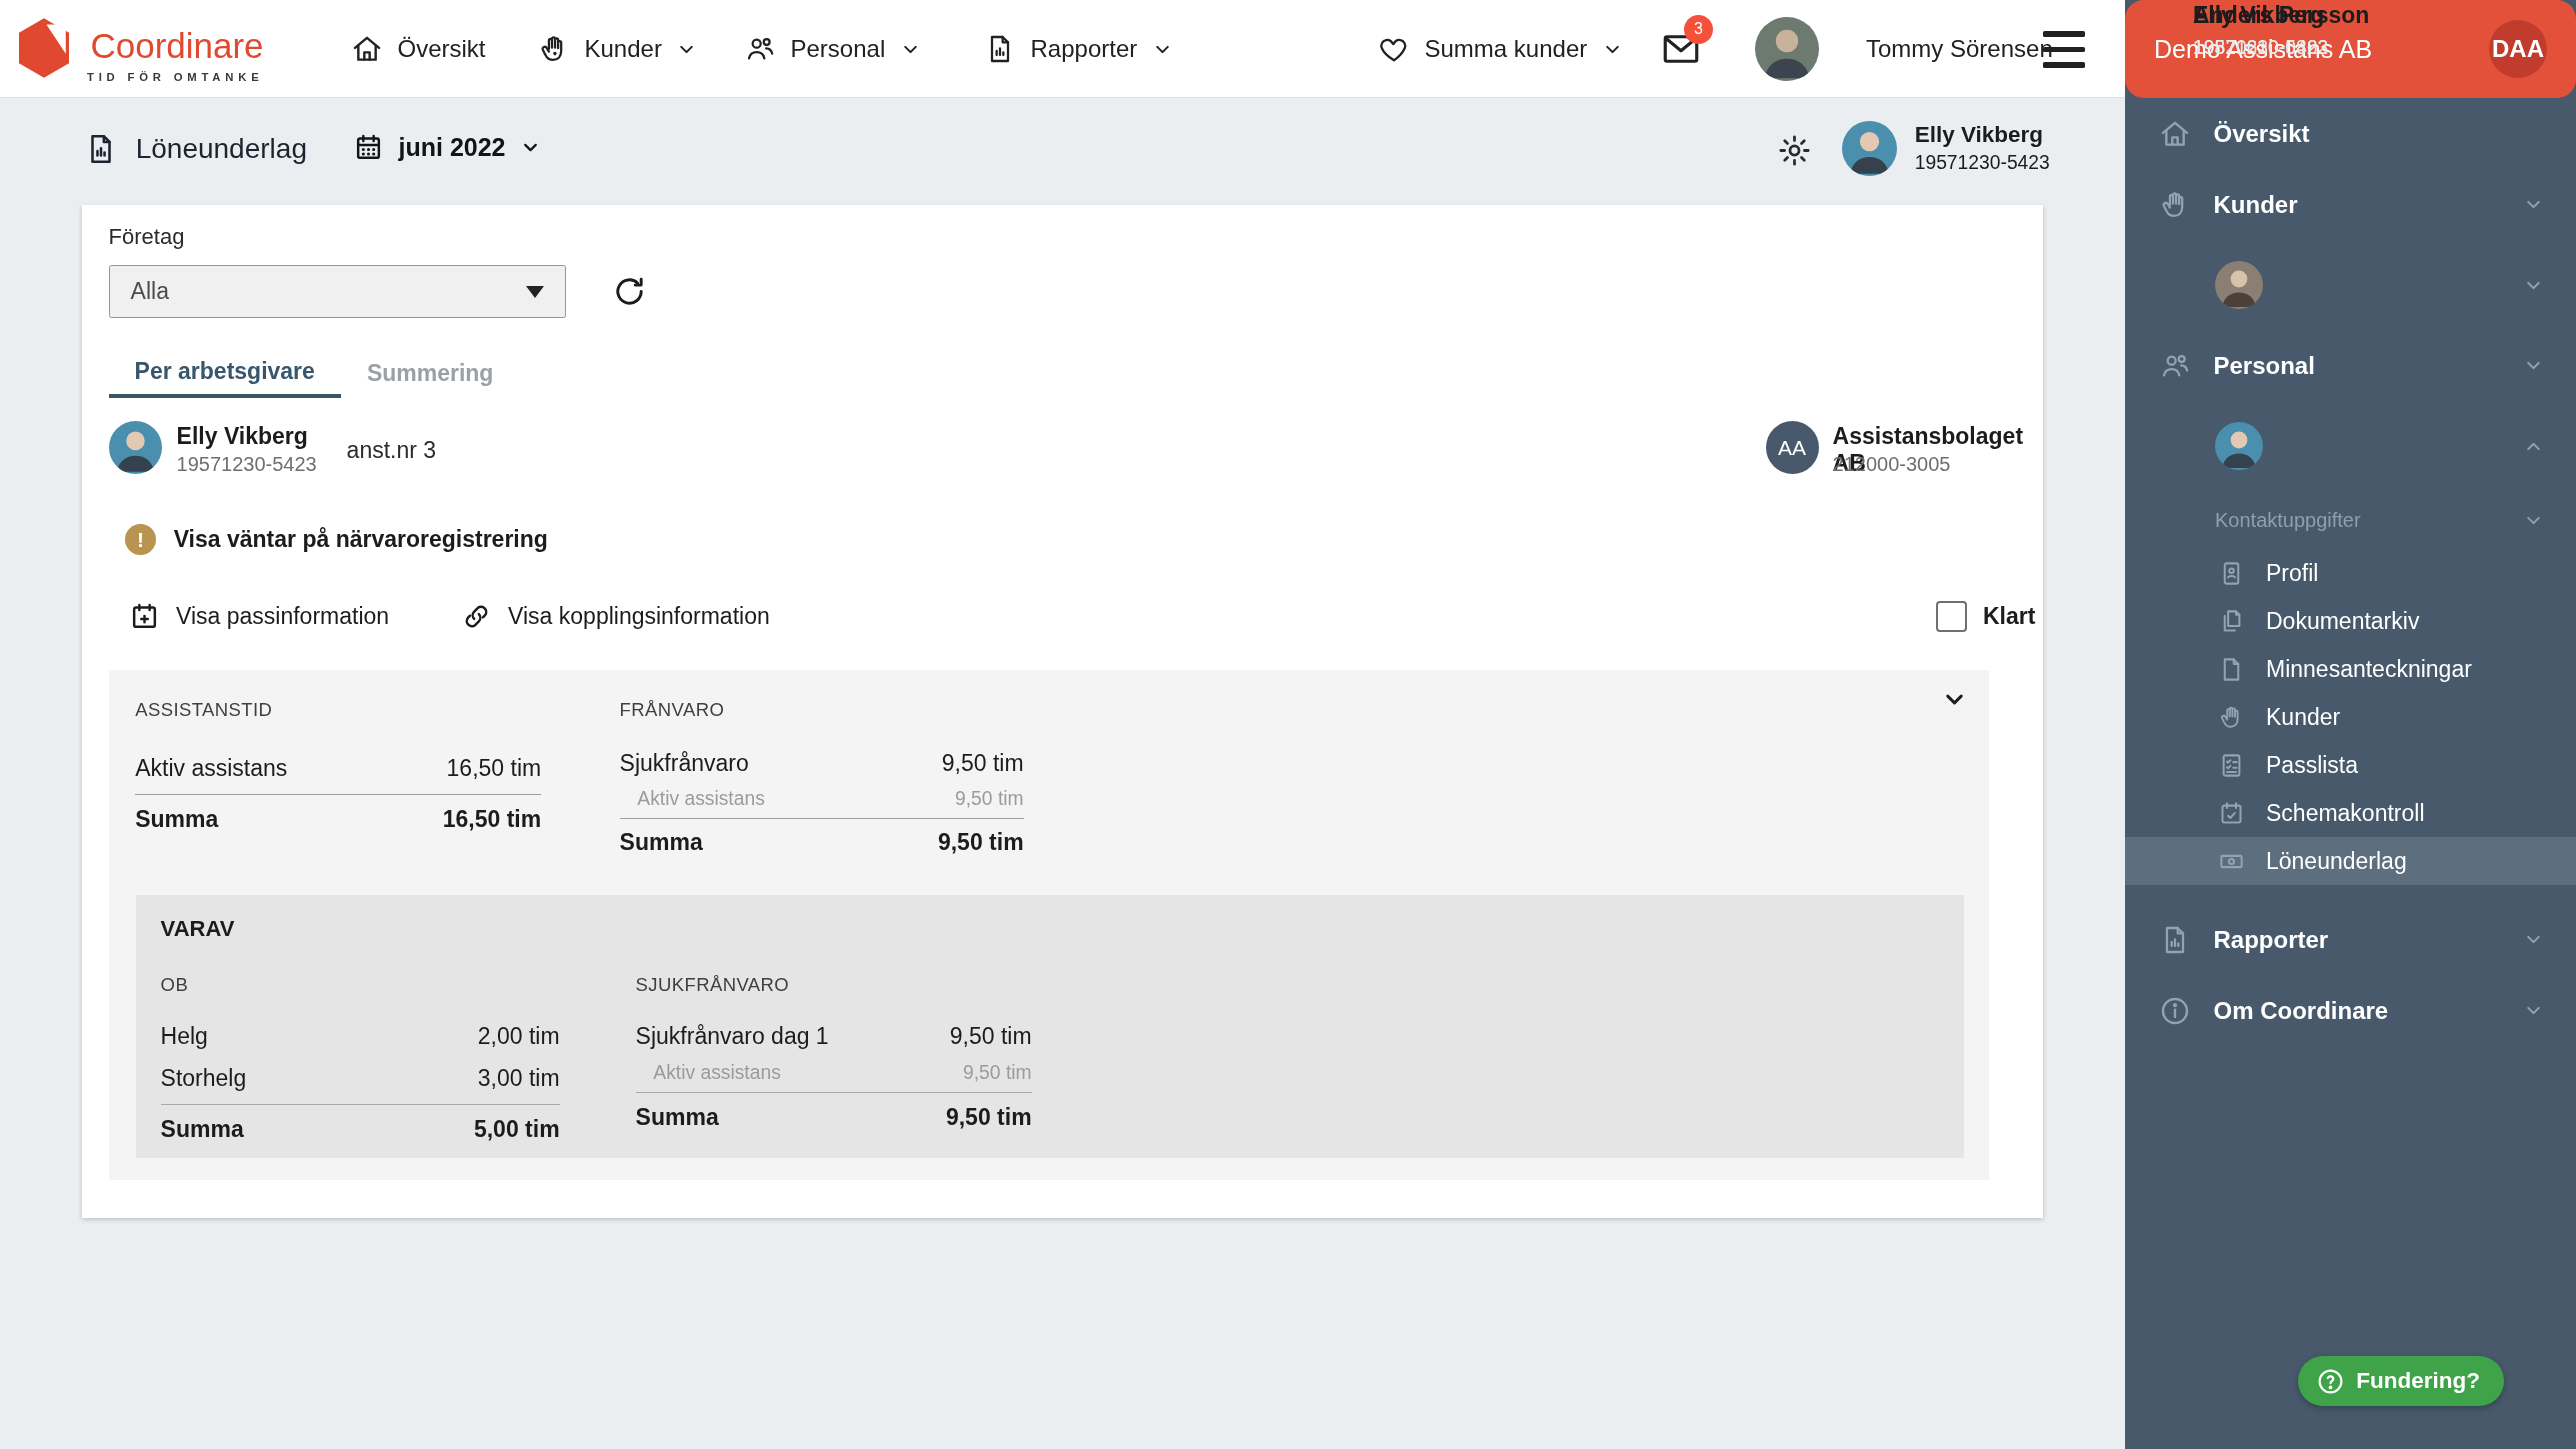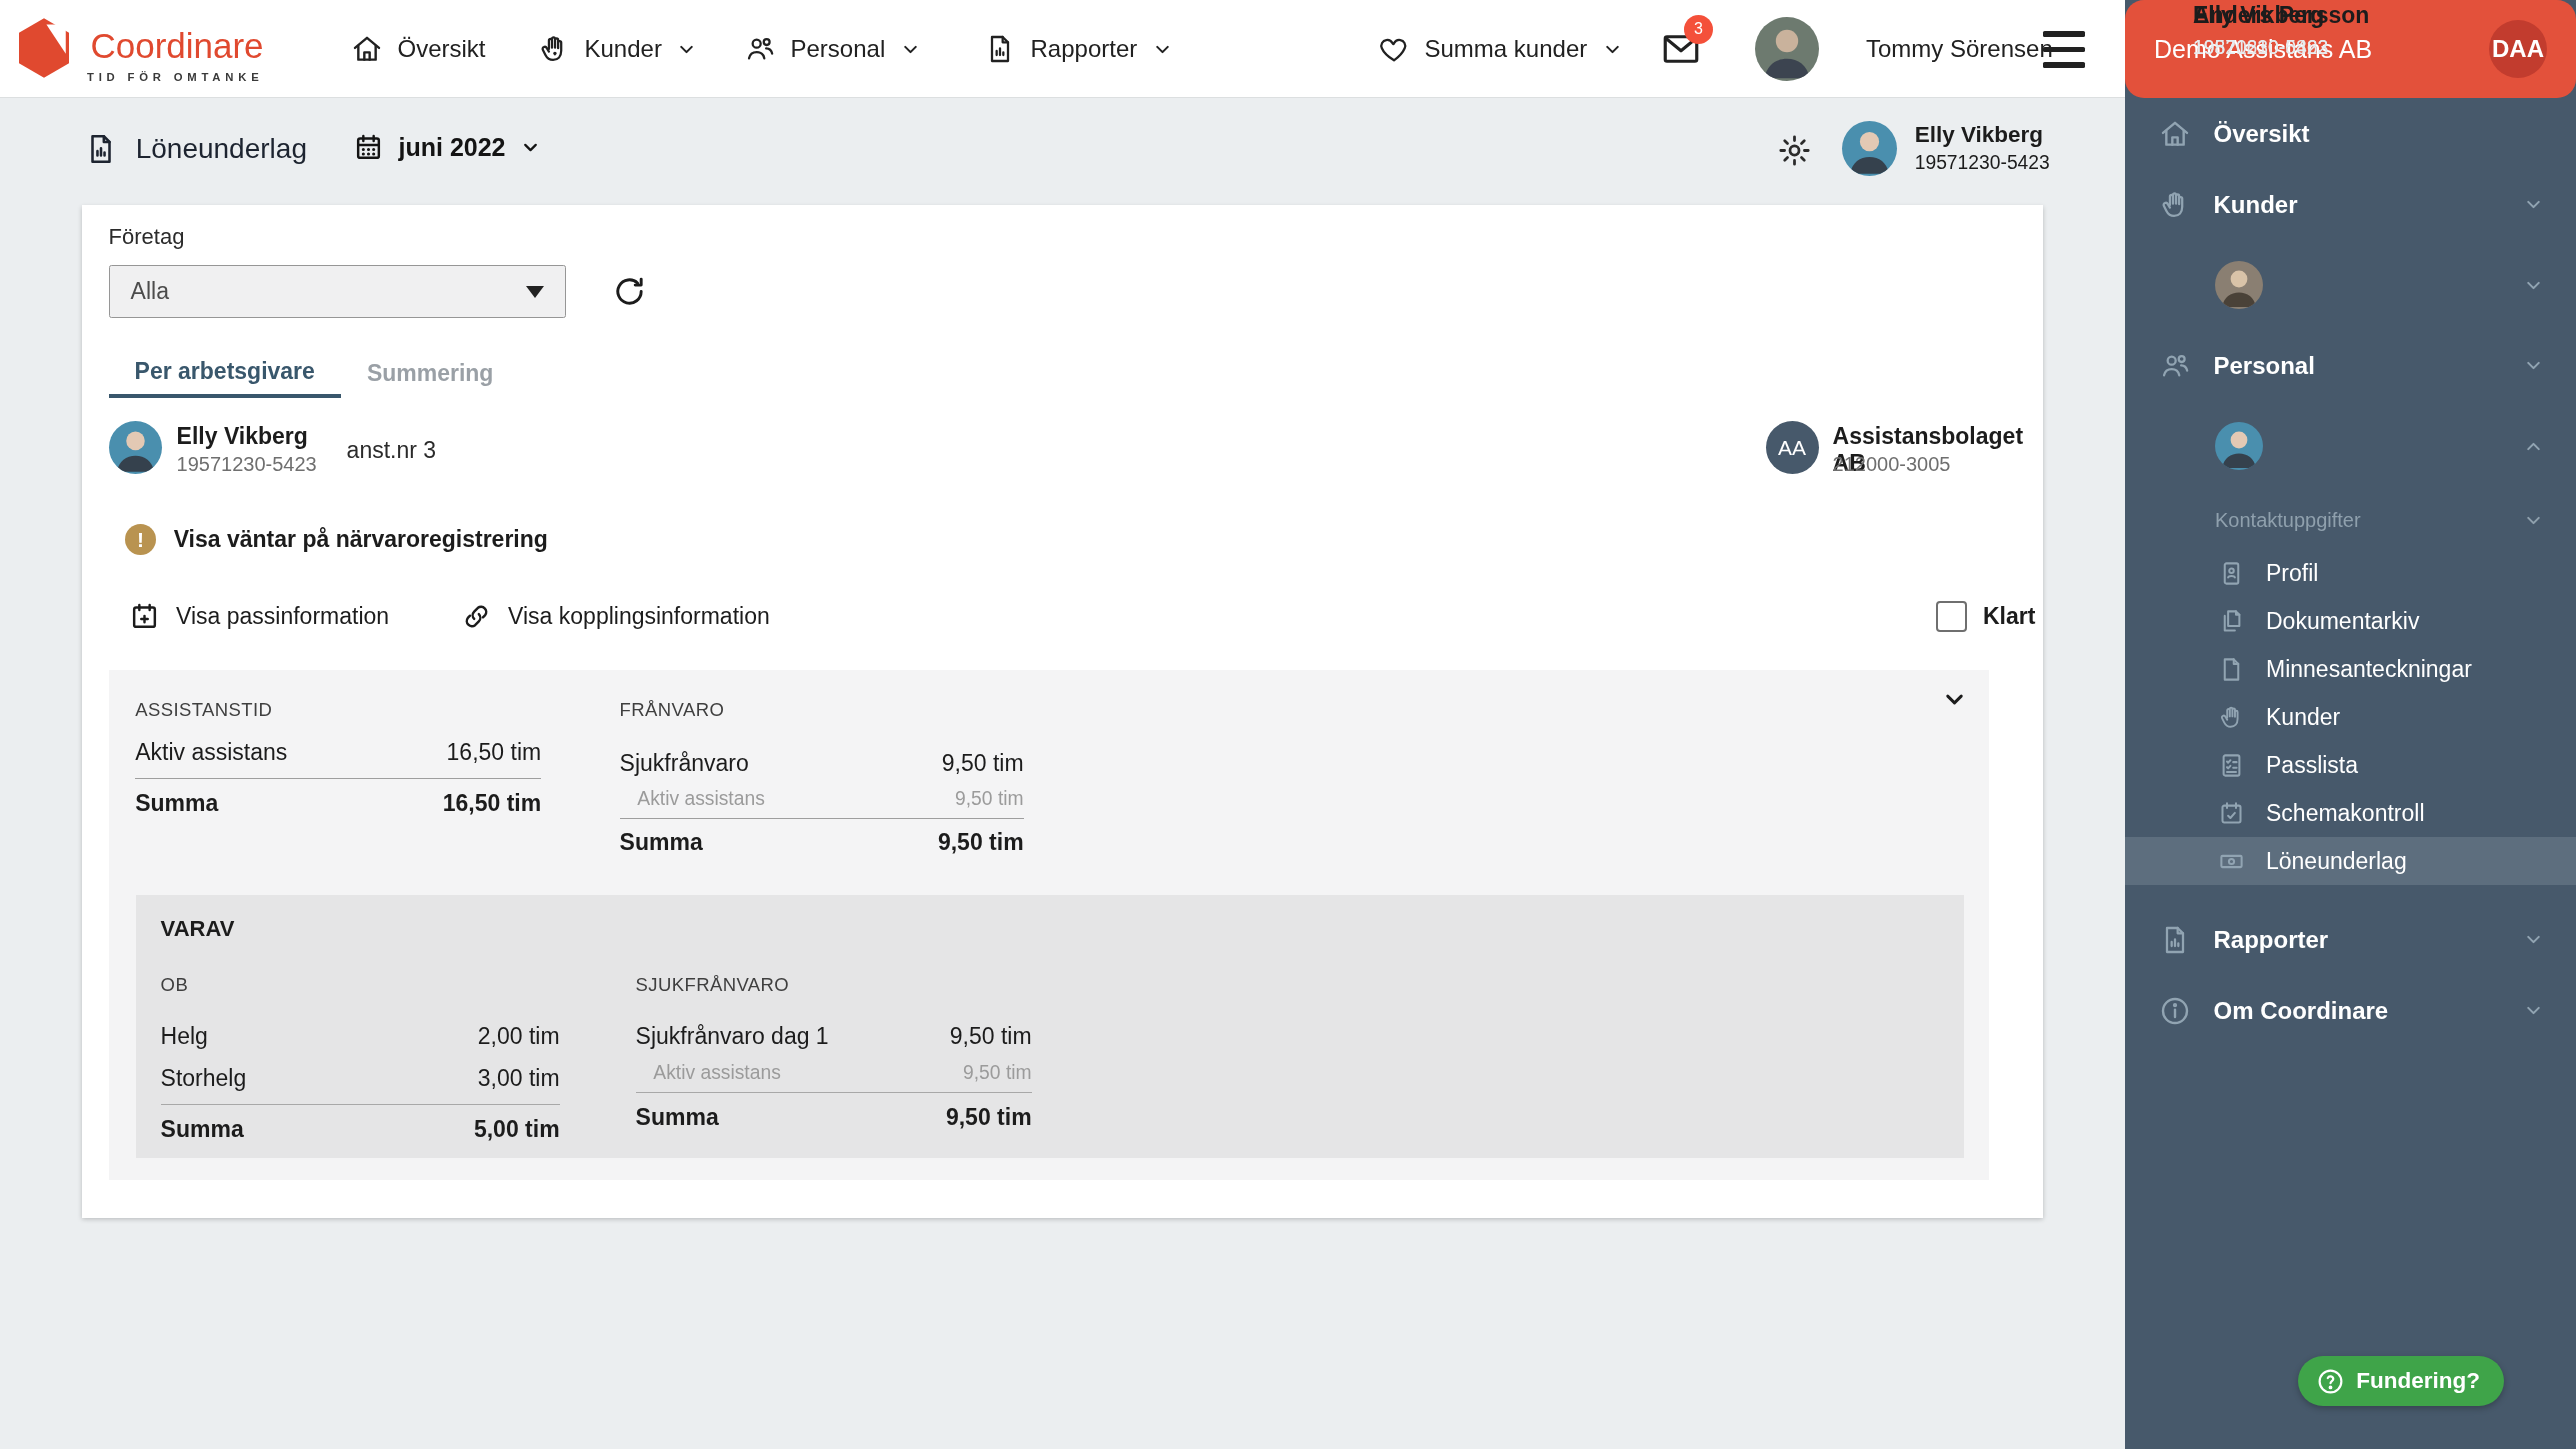--- a/index.html
+++ b/index.html
@@ -91,21 +91,21 @@
 
   .panel { position:absolute; left:26.6px; top:465px; width:1880px; height:510px; background:#f4f4f5; }
   .panel-chev { position:absolute; right:21px; top:16px; width:27px; height:27px; color:#1c1c1c; cursor:pointer; }
   .sec-label { font-size:18.5px; color:#3f3f3f; letter-spacing:0.4px; }
   .prow { display:flex; justify-content:space-between; align-items:center; font-size:23px; color:#1c1c1c; }
   .prow.sub { font-size:19.3px; color:#9b9b9b; padding-left:17.7px; }
   .prow.total { font-weight:700; }
   .pdivider { border-top:1.6px solid #9e9e9e; }
 
   .col-a { position:absolute; left:26.6px; top:29px; width:406px; }
-  .col-a .sec-label { margin-bottom:12px; }
+  .col-a .sec-label { margin-bottom:28px; }
   .col-a .prow { height:39px; }
   .col-a .pdivider { margin:6.4px 0 4.8px 0; }
   .col-b { position:absolute; left:511px; top:29px; width:404px; }
   .col-b .sec-label { margin-bottom:22.5px; }
   .col-b .prow { height:39px; }
   .col-b .prow.sub { height:32px; }
   .col-b .pdivider { margin:3.2px 0 4.8px 0; }
 
   .varav { position:absolute; left:27px; top:225px; width:1828px; height:263px; background:#e5e5e6; }
   .varav-title { position:absolute; left:25px; top:21px; font-size:22px; font-weight:700; color:#1c1c1c; }

